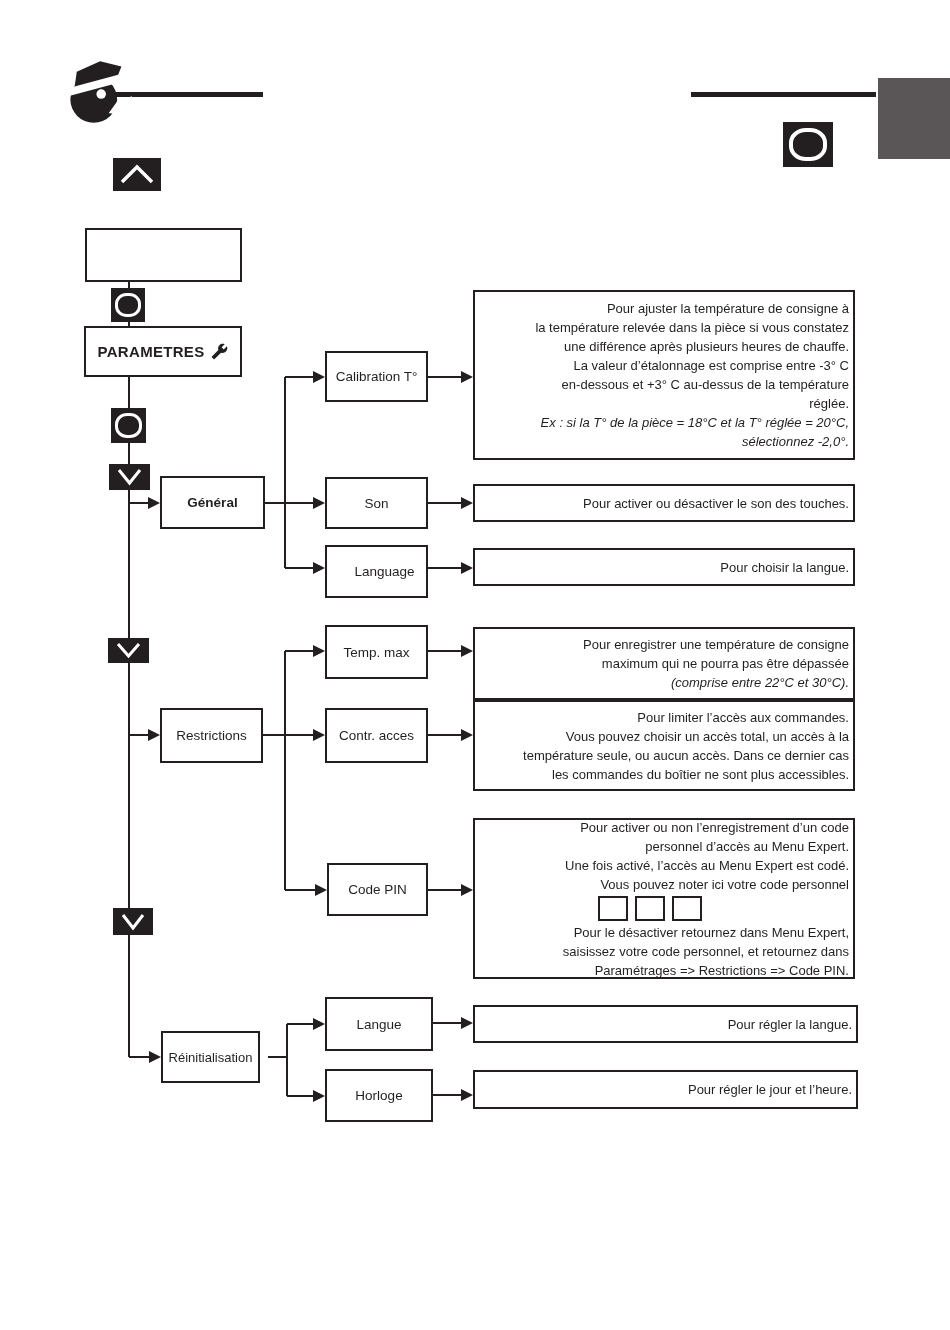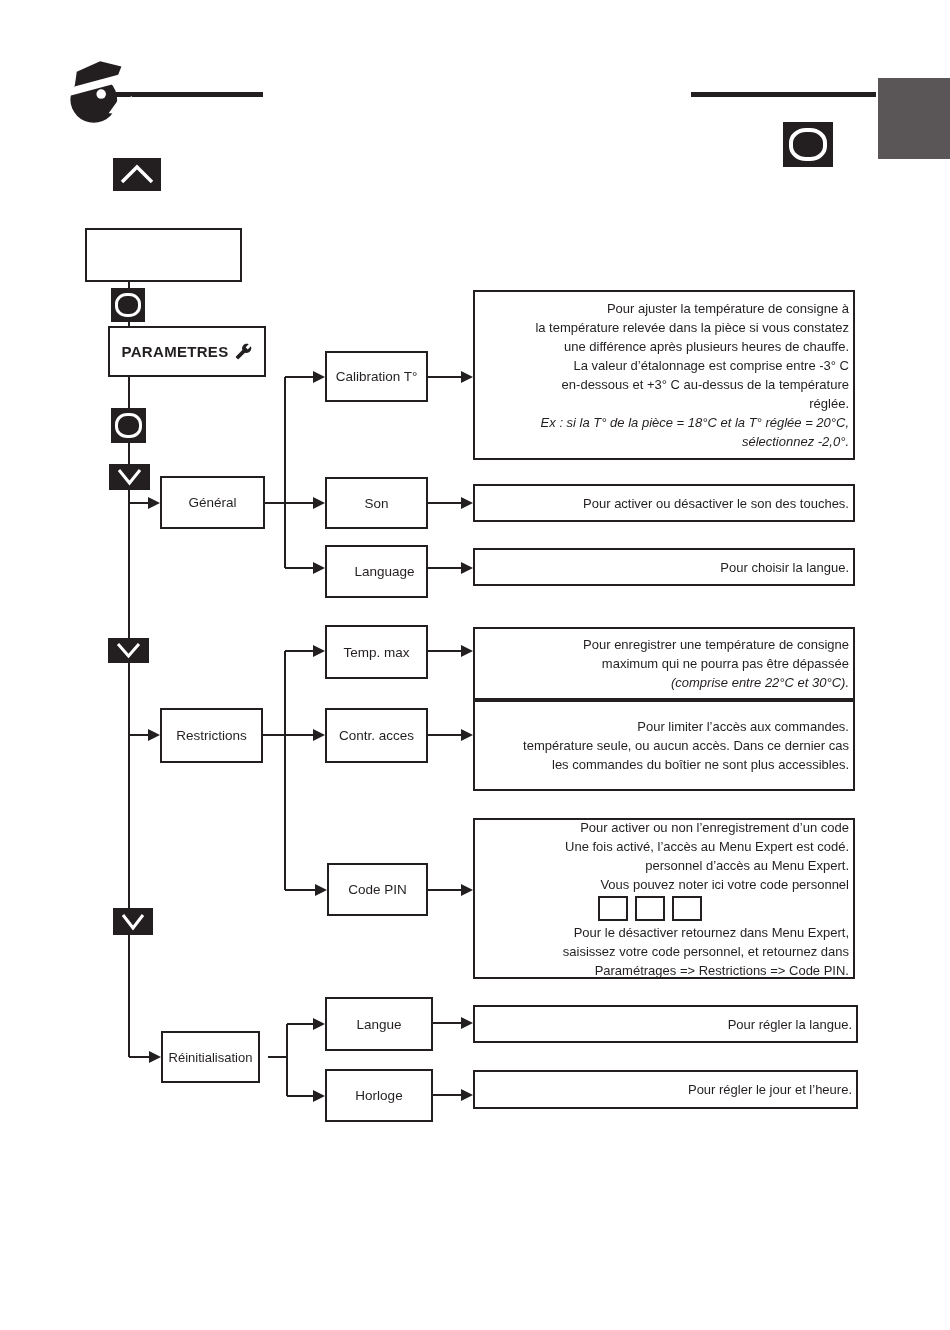--- a/index.html
+++ b/index.html
@@ -83,21 +83,21 @@
 </div>
 
 <div class="box" style="left:85px;top:228px;width:157px;height:54px;">
   <span></span>
 </div>
 
 <div class="btn" style="left:111px;top:288px;width:34px;height:34px;">
   <div class="okb-inner" style="width:20px;height:18px;"></div>
 </div>
 
-<div class="box param-box" style="left:84px;top:326px;width:158px;height:51px;margin-left:24px;">
+<div class="box param-box" style="left:84px;top:326px;width:158px;height:51px;">
   <span>PARAMETRES</span>
   <svg width="17" height="17" viewBox="0 0 24 24">
     <path transform="scale(-1,1) translate(-24,0)" fill="#231f20" d="M22.7,19L13.6,9.9C14.5,7.6 14,4.9 12.1,3C10.1,1 7.1,0.6 4.7,1.7L9,6L6,9L1.6,4.7C0.4,7.1 0.9,10.1 2.9,12.1C4.8,14 7.5,14.5 9.8,13.6L18.9,22.7C19.3,23.1 19.9,23.1 20.3,22.7L22.6,20.4C23.1,20 23.1,19.3 22.7,19Z"></path>
   </svg>
 </div>
 
 <div class="btn" style="left:111px;top:408px;width:35px;height:35px;">
   <div class="okb-inner" style="width:21px;height:19px;"></div>
 </div>
 
@@ -110,21 +110,21 @@
   <svg width="41" height="25" viewBox="0 0 41 25">
       <polyline points="10,6 20.5,18 31,6" fill="none" stroke="#fff" stroke-width="3"></polyline>
     </svg>
 </div>
 <div class="btn" style="left:113px;top:908px;width:40px;height:27px;">
   <svg width="40" height="27" viewBox="0 0 40 27">
       <polyline points="10,7 20,20 30,7" fill="none" stroke="#fff" stroke-width="3"></polyline>
     </svg>
 </div>
 
-<div class="box" style="left:160px;top:476px;width:105px;height:53px;">
+<div class="box" style="left:160px;top:476px;width:105px;height:53px;font-weight:bold;">
   <span class="menu-label">Général</span>
 </div>
 <div class="box" style="left:160px;top:708px;width:103px;height:55px;">
   <span class="menu-label">Restrictions</span>
 </div>
 <div class="box" style="left:161px;top:1031px;width:99px;height:52px;">
   <span class="menu-label" style="font-size:13px;">Réinitialisation</span>
 </div>
 
 <div class="box" style="left:325px;top:351px;width:103px;height:51px;">
@@ -168,27 +168,28 @@
 <div class="box desc" style="left:473px;top:548px;width:382px;height:38px;">
     <div class="dline">Pour choisir la langue.</div>
   </div>
 <div class="box desc" style="left:473px;top:606px;width:382px;height:73px;margin-top:21px;">
     <div class="dline">Pour enregistrer une température de consigne</div>
     <div class="dline">maximum qui ne pourra pas être dépassée</div>
     <div class="dline it">(comprise entre 22°C et 30°C).</div>
   </div>
 <div class="box desc" style="left:473px;top:700px;width:382px;height:91px;">
     <div class="dline">Pour limiter l’accès aux commandes.</div>
+    <div class="dline">Vous pouvez choisir un accès total, un accès à la</div>
     <div class="dline">température seule, ou aucun accès. Dans ce dernier cas</div>
     <div class="dline">les commandes du boîtier ne sont plus accessibles.</div>
   </div>
 <div class="box desc" style="left:473px;top:818px;width:382px;height:161px;">
     <div class="dline">Pour activer ou non l’enregistrement d’un code</div>
+    <div class="dline">personnel d’accès au Menu Expert.</div>
     <div class="dline">Une fois activé, l’accès au Menu Expert est codé.</div>
-    <div class="dline">personnel d’accès au Menu Expert.</div>
     <div class="dline">Vous pouvez noter ici votre code personnel</div>
     <div class="pin-row">
       <span class="pin-box"></span>
       <span class="pin-box"></span>
       <span class="pin-box"></span>
     </div>
     <div class="dline">Pour le désactiver retournez dans Menu Expert,</div>
     <div class="dline">saisissez votre code personnel, et retournez dans</div>
     <div class="dline">Paramétrages =&gt; Restrictions =&gt; Code PIN.</div>
   </div>

